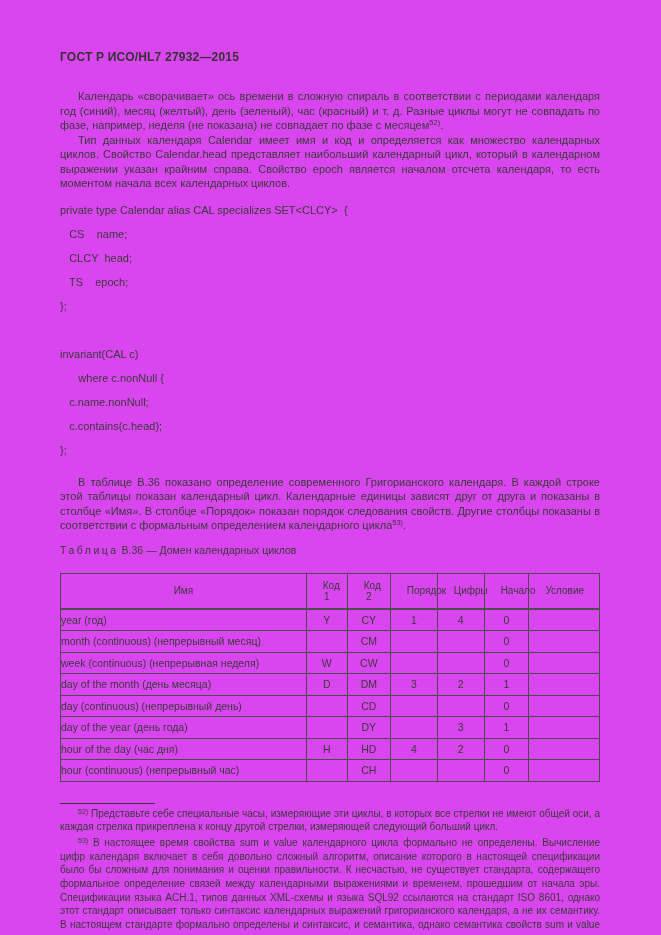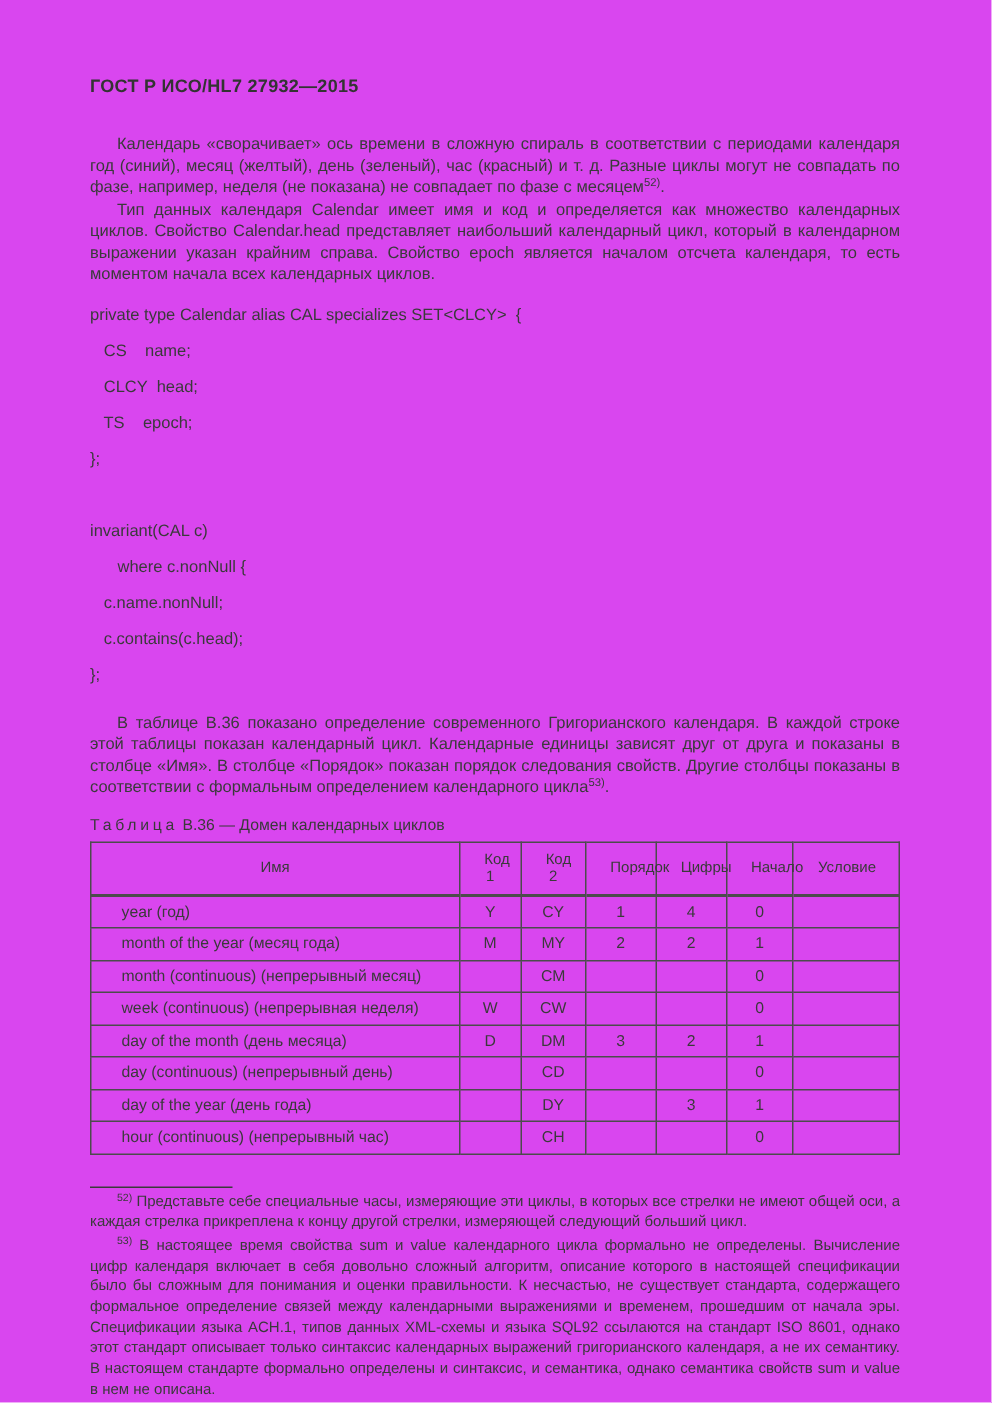--- a/index.html
+++ b/index.html
@@ -36,21 +36,21 @@
   pre.code {
     margin: 7px 0 13px 0;
     font-family: "Liberation Sans", sans-serif;
     font-size: 11px;
     line-height: 24px;
     color: #3a3a3a;
     white-space: pre;
   }
   .caption {
     margin-top: 11px;
-    margin-bottom: 5px;
+    margin-bottom: 17px;
     font-size: 10.5px;
     color: #3a3a3a;
   }
   .cap-word { letter-spacing: 2.5px; }
   table.gost {
     width: 100%;
     border-collapse: collapse;
     table-layout: fixed;
   }
   table.gost th, table.gost td {
@@ -65,21 +65,21 @@
     padding: 6px 16px;
   }
   table.gost thead th { border-bottom-width: 2px; }
   table.gost td {
     font-size: 10.5px;
     line-height: 12.5px;
     padding: 4px 4px;
   }
   table.gost td.name {
     text-align: justify;
-    padding-left: 20px;
+    padding-left: 0;
     padding-right: 8px;
   }
   table.gost td.val { text-align: center; }
   .footnotes { margin-top: 21px; }
   .fn-rule {
     width: 95px;
     border-top: 1px solid #3a3a3a;
     margin-bottom: 3px;
   }
   p.footnote {
@@ -152,29 +152,20 @@
         <tr>
           <td class="name">year (год)</td>
           <td class="val">Y</td>
           <td class="val">CY</td>
           <td class="val">1</td>
           <td class="val">4</td>
           <td class="val">0</td>
           <td class="val"></td>
         </tr>
         <tr>
-          <td class="name">month of the year (месяц года)</td>
-          <td class="val">M</td>
-          <td class="val">MY</td>
-          <td class="val">2</td>
-          <td class="val">2</td>
-          <td class="val">1</td>
-          <td class="val"></td>
-        </tr>
-        <tr>
           <td class="name">month (continuous) (непрерывный месяц)</td>
           <td class="val"></td>
           <td class="val">CM</td>
           <td class="val"></td>
           <td class="val"></td>
           <td class="val">0</td>
           <td class="val"></td>
         </tr>
         <tr>
           <td class="name">week (continuous) (непрерывная неделя)</td>
@@ -203,20 +194,29 @@
           <td class="val">0</td>
           <td class="val"></td>
         </tr>
         <tr>
           <td class="name">day of the year (день года)</td>
           <td class="val"></td>
           <td class="val">DY</td>
           <td class="val"></td>
           <td class="val">3</td>
           <td class="val">1</td>
+          <td class="val"></td>
+        </tr>
+        <tr>
+          <td class="name">hour of the day (час дня)</td>
+          <td class="val">H</td>
+          <td class="val">HD</td>
+          <td class="val">4</td>
+          <td class="val">2</td>
+          <td class="val">0</td>
           <td class="val"></td>
         </tr>
         <tr>
           <td class="name">hour (continuous) (непрерывный час)</td>
           <td class="val"></td>
           <td class="val">CH</td>
           <td class="val"></td>
           <td class="val"></td>
           <td class="val">0</td>
           <td class="val"></td>

